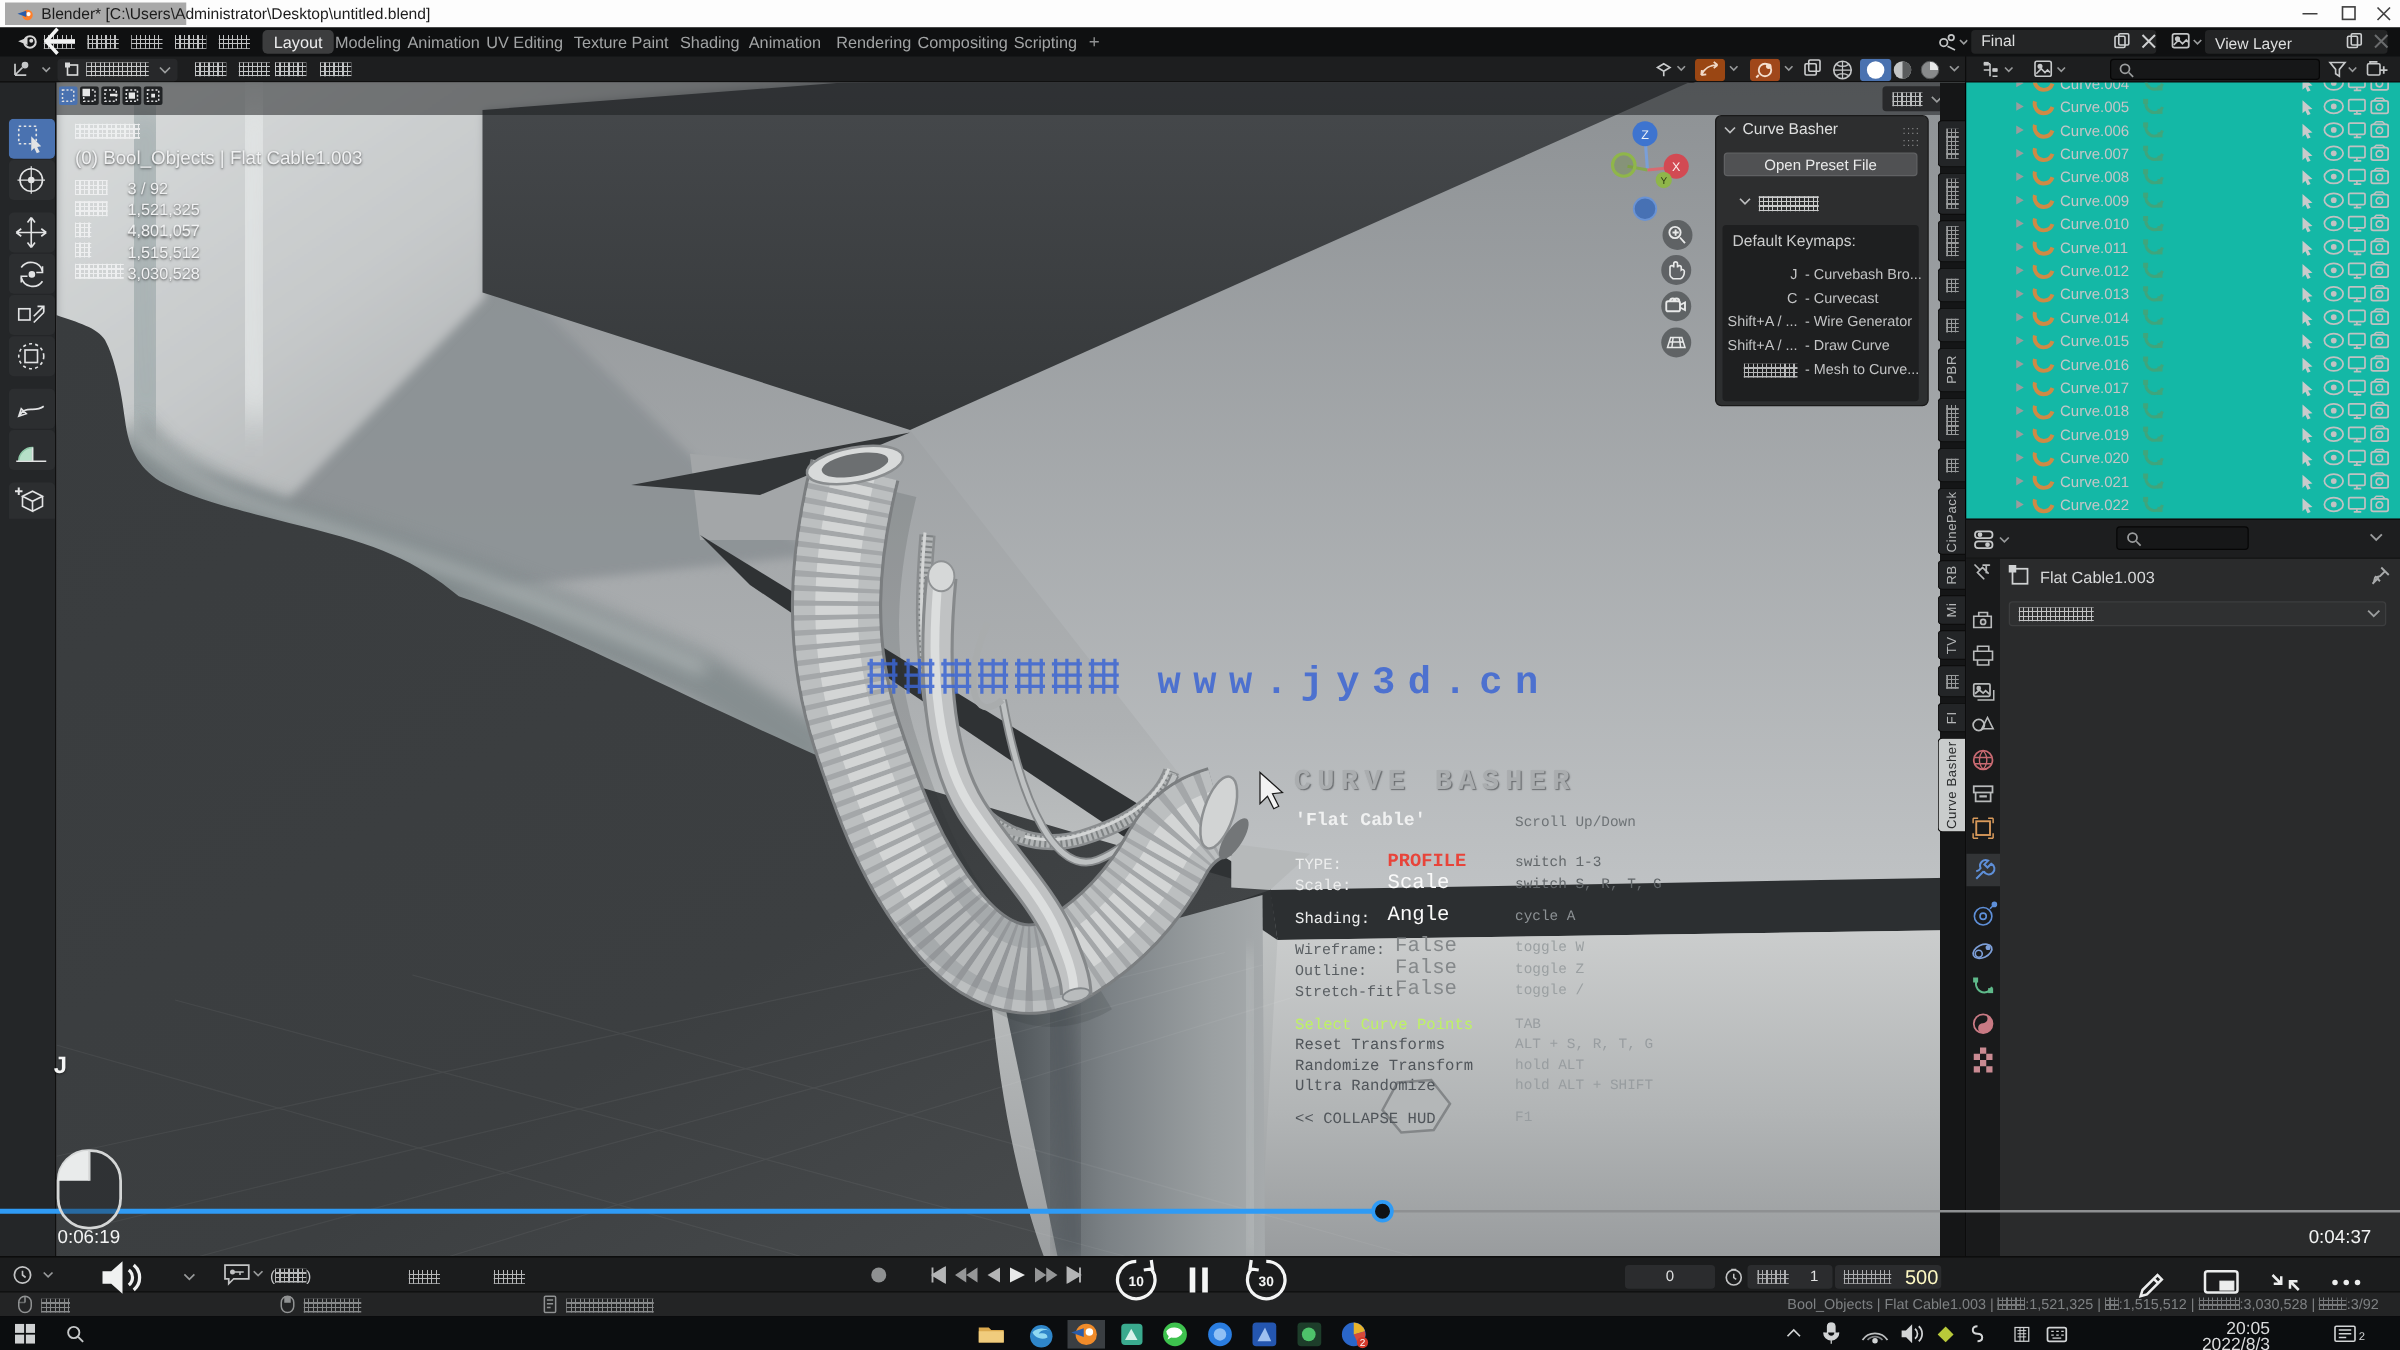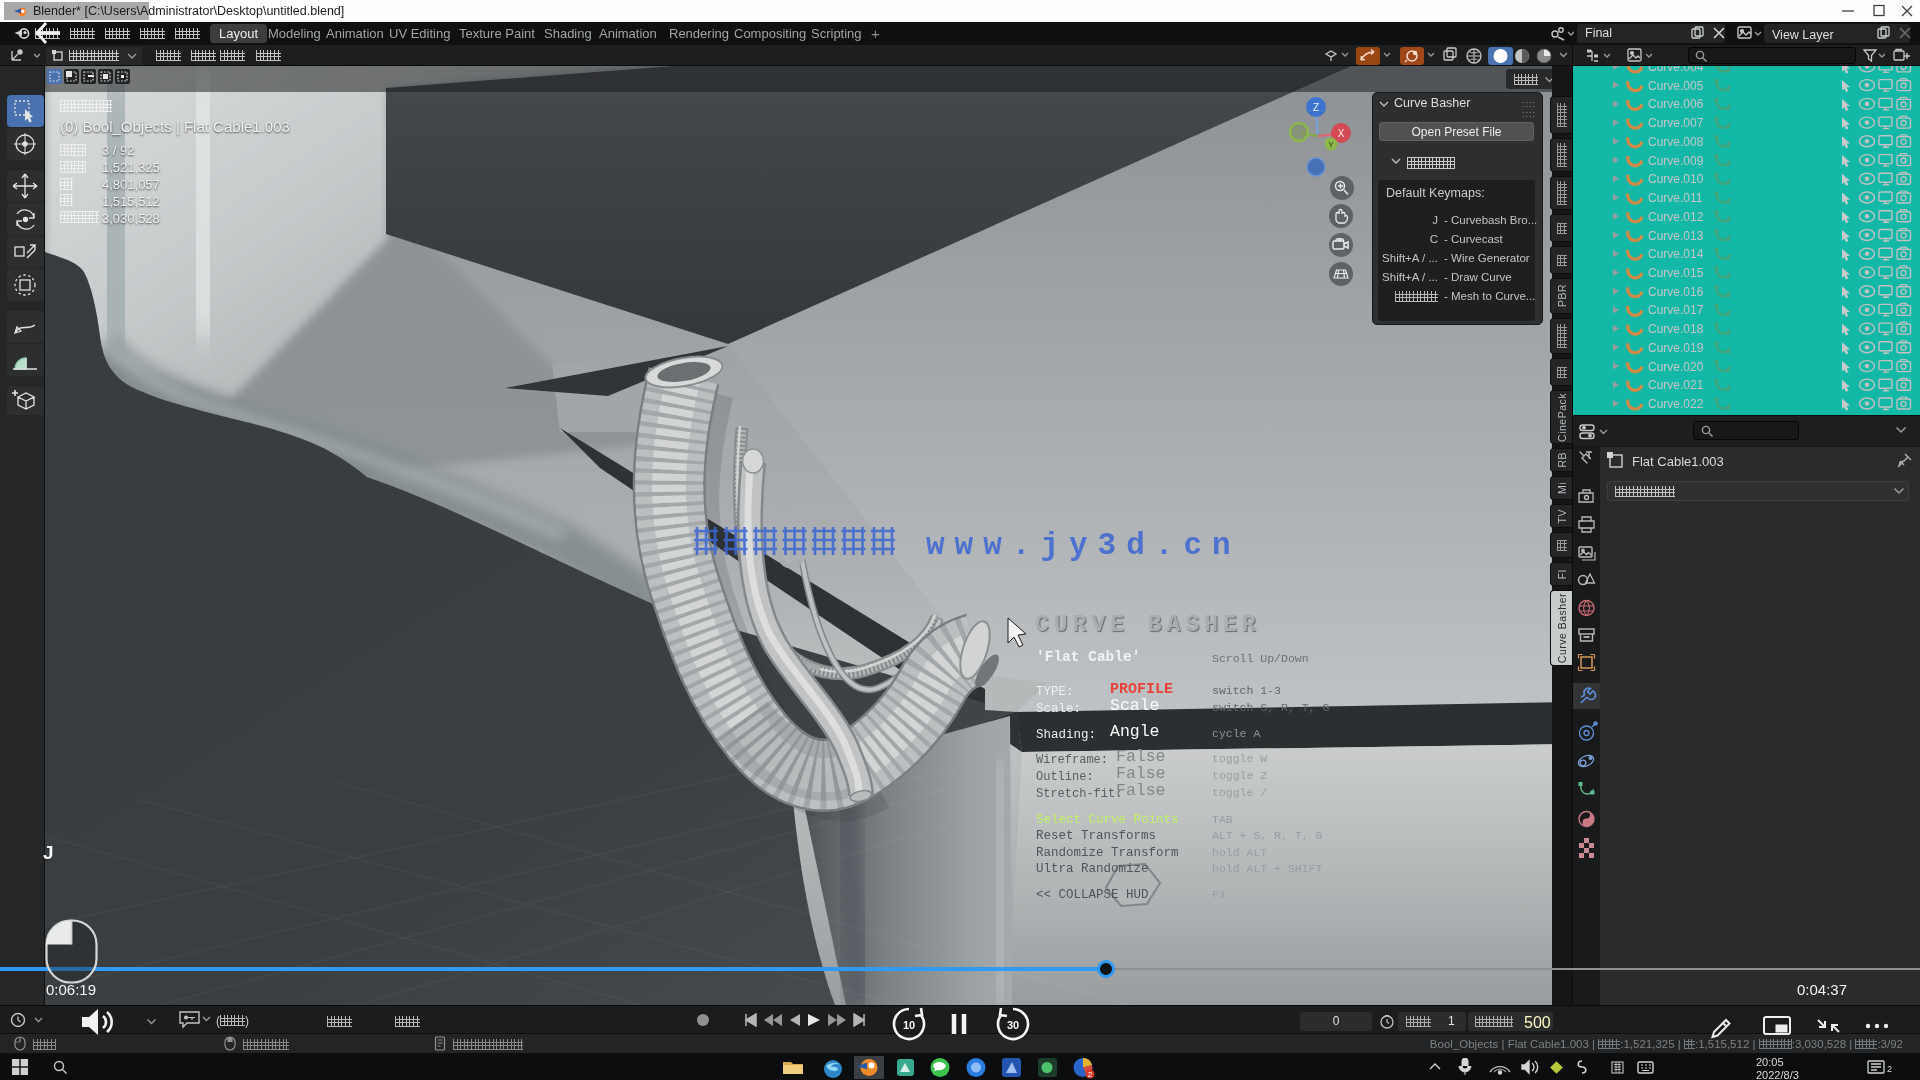--- a/index.html
+++ b/index.html
@@ -918,32 +918,32 @@
     <circle cx="74" cy="14.5" r="1.5" fill="#d2d4d5"></circle>
 <path d="M96 7 h3 l4 -4 v12 l-4 -4 h-3 Z" fill="#d2d4d5"></path>
     <path d="M106 5 a5 5 0 0 1 0 8 M109 3 a8 8 0 0 1 0 12"></path>
 <rect x="126" y="5" width="9" height="9" transform="rotate(45 130.5 9.5)" fill="#b8c93a" stroke="none"></rect>
 <path d="M156 3 c-5 0 -5 6 0 6 c5 0 5 6 0 6" stroke-width="1.6"></path>
 <rect x="186" y="4" width="11" height="11" fill="none" stroke="#d2d4d5" stroke-width="1"></rect>
     <path d="M188 6.5 h7 M188 9 h7 M188 11.5 h7 M190 4 v11 M193 4 v11" stroke-width=".8"></path>
 <rect x="212" y="4" width="15" height="11" rx="1.5"></rect>
     <path d="M215 7 h2 m2 0 h2 m2 0 h2 M215 10 h2 m2 0 h2 m2 0 h2 M216 12.5 h7" stroke-width="1"></path>
 </svg>
-<div class="ab" style="left:1756px;top:1056px;width:60px;color:#dadbdc;font-size:11px;line-height:12.5px">20:05<br>2022/8/3</div>
+<div class="ab" style="left:1756px;top:1056px;width:60px;text-align:right;color:#dadbdc;font-size:14px;line-height:12.5px">20:05<br>2022/8/3</div>
 <svg class="ab" style="left:1866px;top:1059px" width="26" height="16" viewBox="0 0 26 16" fill="none" stroke="#d2d4d5" stroke-width="1.3">
     <rect x="2" y="2" width="16" height="12" rx="1"></rect>
     <path d="M5 5 h10 M5 8 h10 M5 11 h6"></path>
     <text x="21" y="13" font-size="9" fill="#d2d4d5" stroke="none">2</text>
   </svg>
 
 <div class="ab" style="left:0;top:967px;width:1106px;height:3.5px;background:#2f9bf5"></div>
 <div class="ab" style="left:1106px;top:967.5px;width:814px;height:2.5px;background:#8e9092"></div>
 <div class="ab" style="left:1097px;top:960px;width:18px;height:18px;border:3px solid #2f9bf5;border-radius:50%;background:#101214"></div>
 <div class="ab" style="left:46px;top:981px;color:#f2f3f3;font-size:15px">0:06:19</div>
-<div class="ab" style="left:1797px;top:981px;width:100px;color:#f2f3f3;font-size:15px">0:04:37</div>
+<div class="ab" style="left:1797px;top:981px;width:100px;text-align:right;color:#f2f3f3;font-size:15px">0:04:37</div>
 <svg class="ab" style="left:76px;top:1004px" width="44" height="36" viewBox="0 0 44 36">
     <path d="M6 13 h7 l9 -8 v26 l-9 -8 h-7 Z" fill="#f0f1f1"></path>
     <path d="M27 12 a7.5 7.5 0 0 1 0 12 M31 8 a13 13 0 0 1 0 20" stroke="#f0f1f1" stroke-width="2.6" fill="none"></path>
   </svg>
 <svg class="ab" style="left:890px;top:1006px" width="142" height="36" viewBox="0 0 142 36" fill="none" stroke="#f4f5f5">
 <path d="M19 3 a15 15 0 1 0 12 6 M31 2 l1 7 l-7 1" stroke-width="2.6"></path>
     <text x="19" y="23" font-size="11" fill="#f4f5f5" stroke="none" text-anchor="middle" font-weight="bold">10</text>
 <path d="M64 8 v20 M74 8 v20" stroke-width="4.5"></path>
 <path d="M123 3 a15 15 0 1 1 -12 6 M111 2 l-1 7 l7 1" stroke-width="2.6"></path>
     <text x="123" y="23" font-size="11" fill="#f4f5f5" stroke="none" text-anchor="middle" font-weight="bold">30</text>

